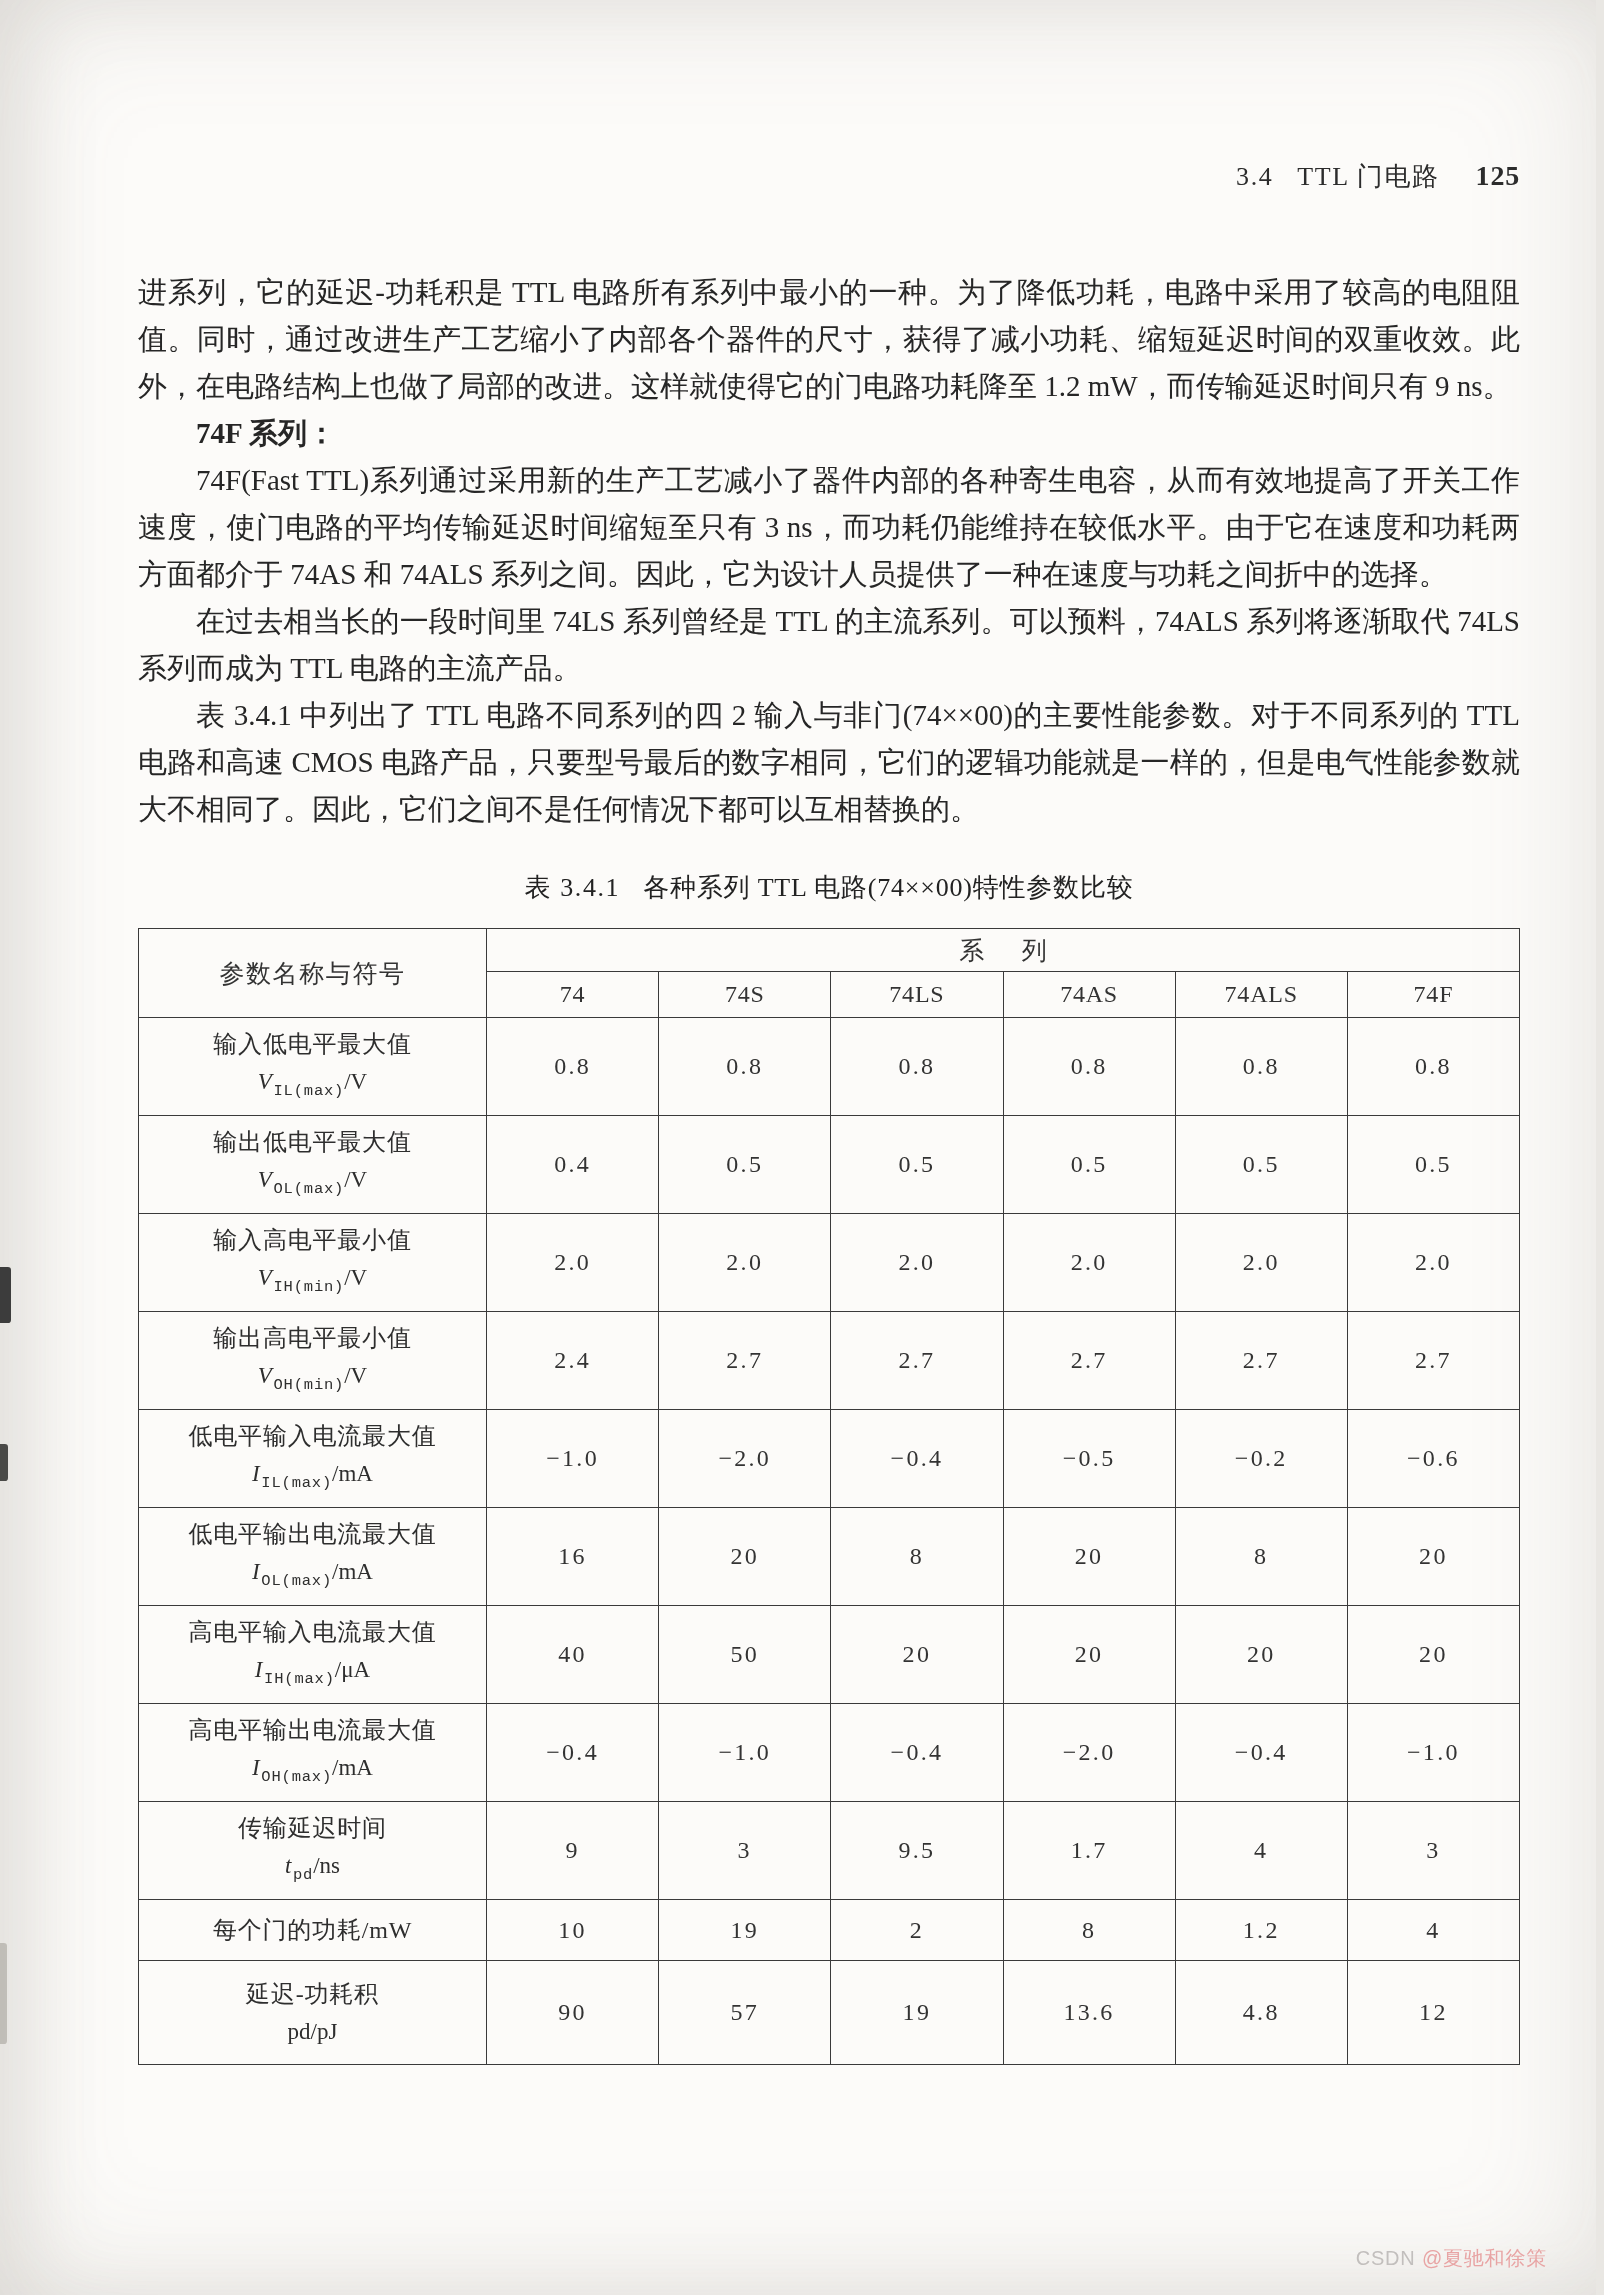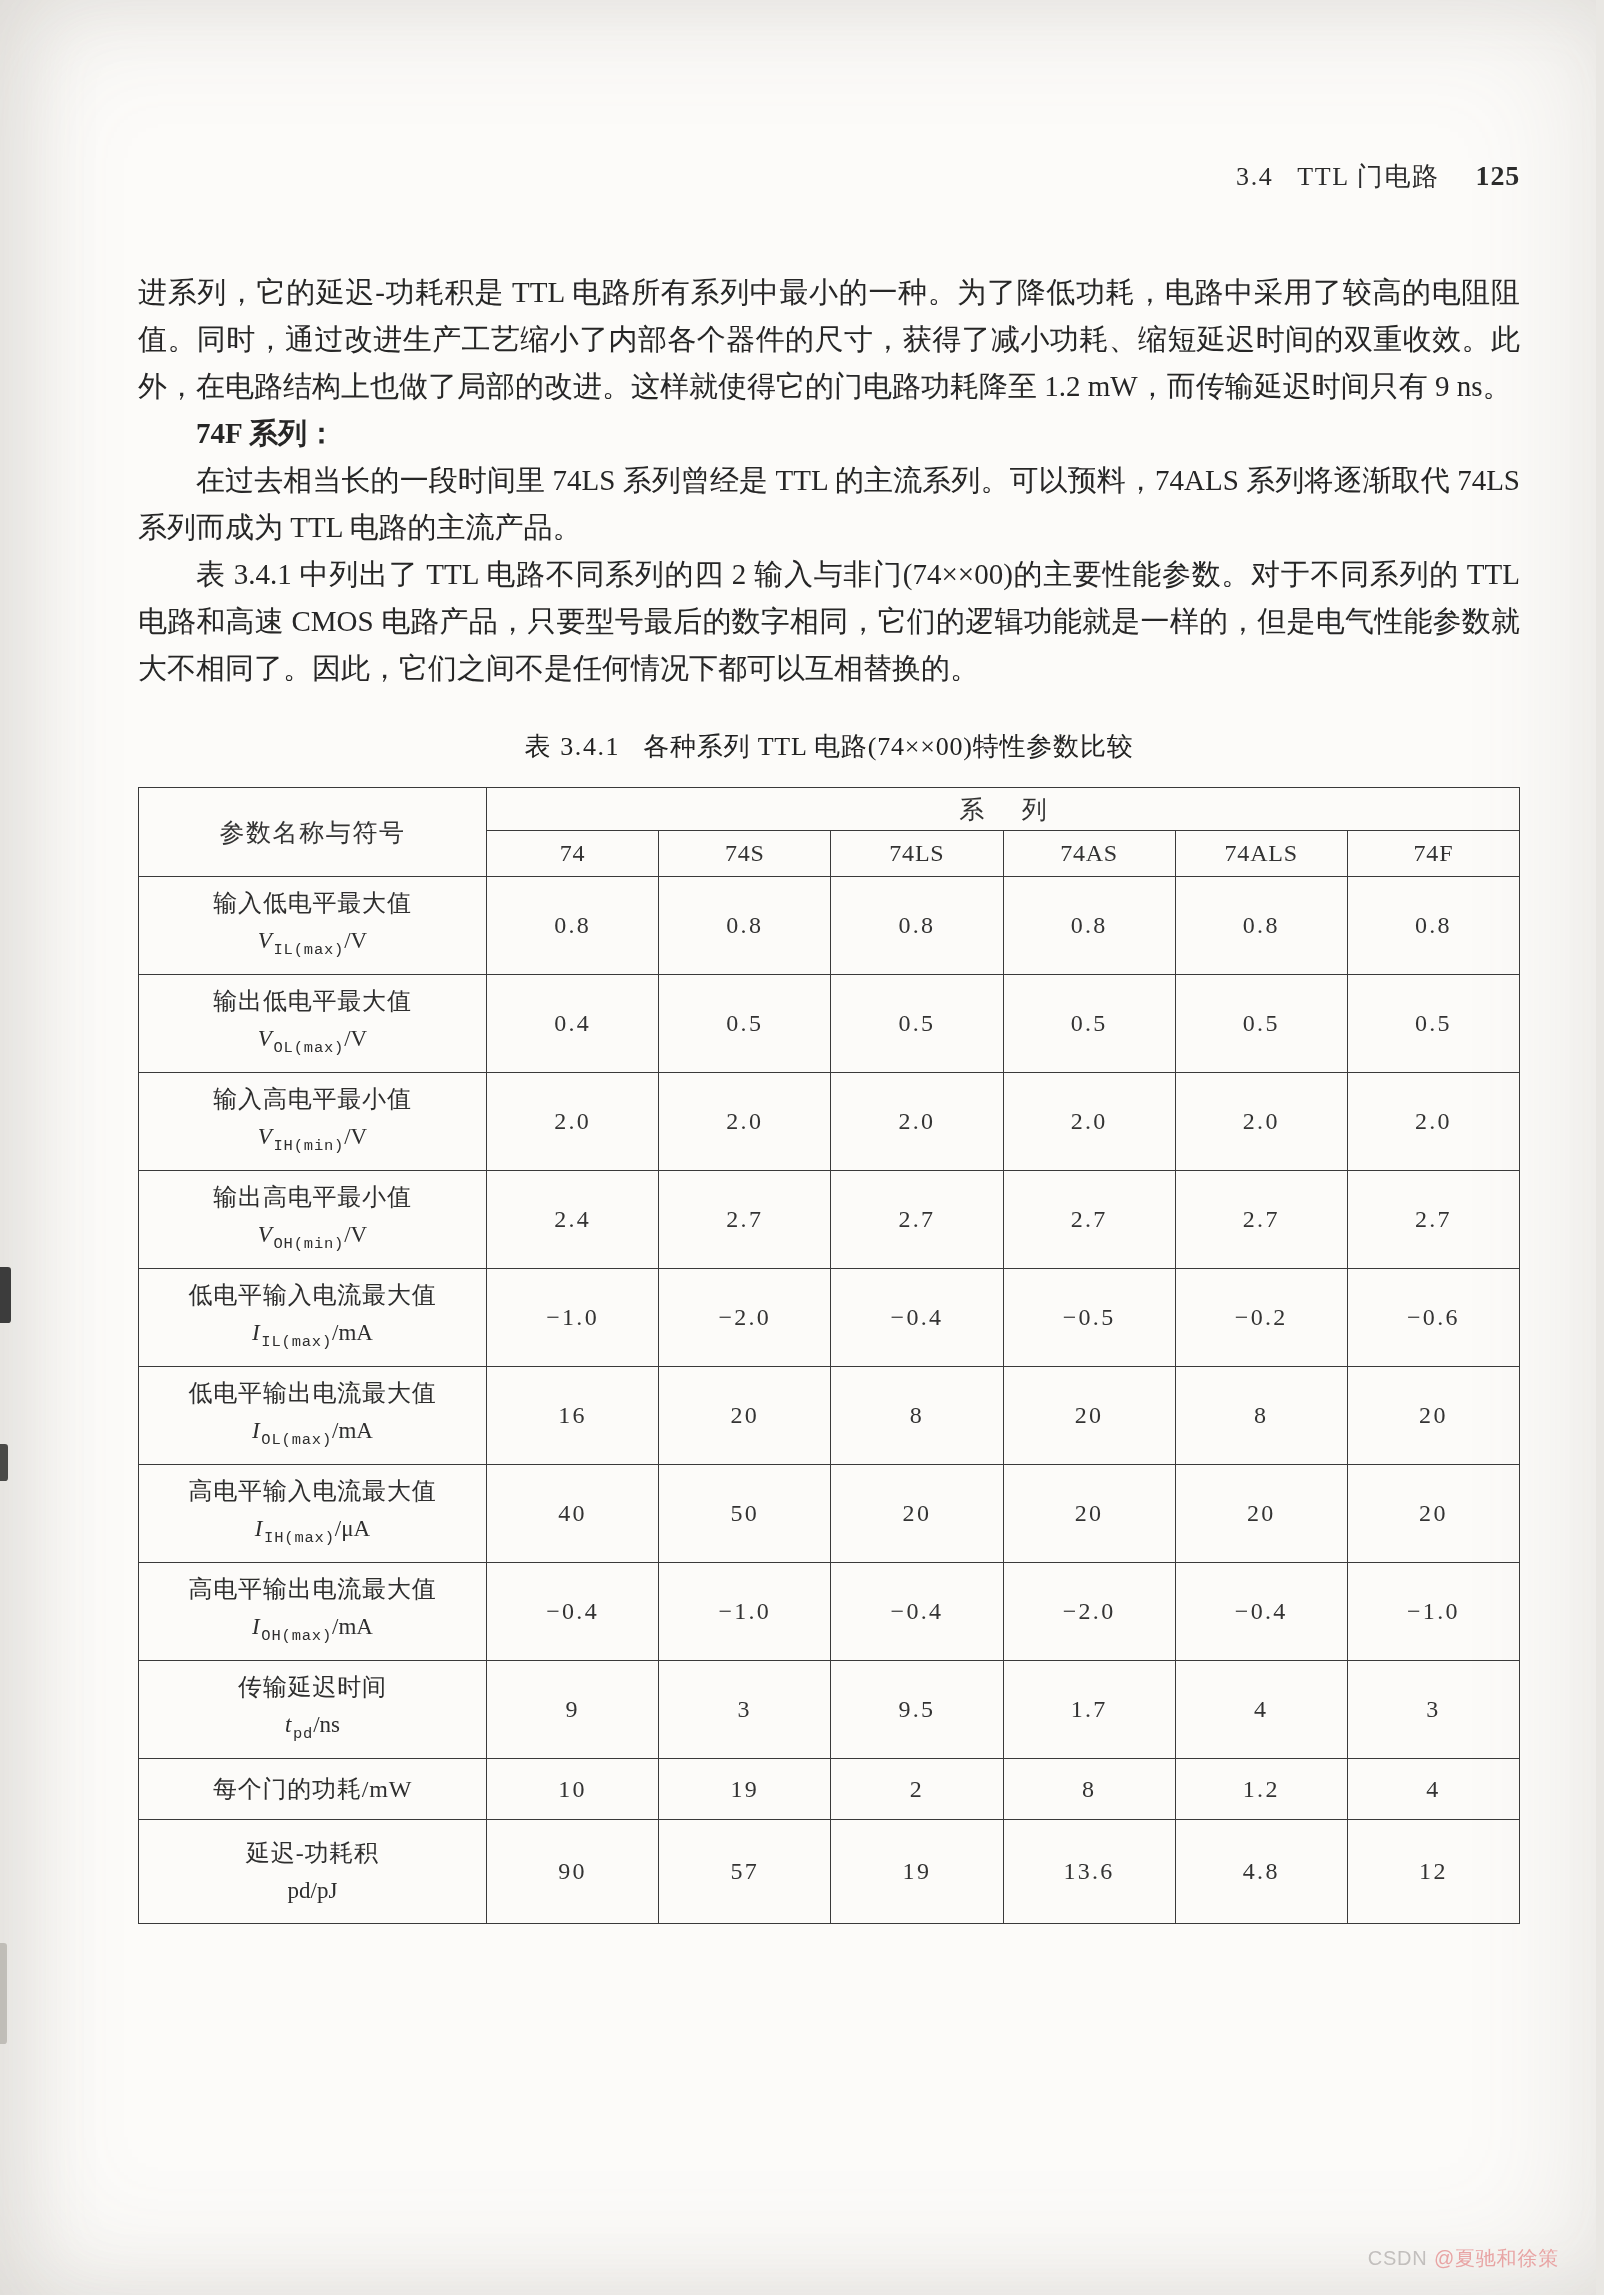--- a/index.html
+++ b/index.html
@@ -103,21 +103,21 @@
   }
   .param-symbol i { font-style: italic; margin-right: 1.6px; }
   .param-symbol sub { font-size: 15.5px; letter-spacing: 0.8px; font-family: Liberation Mono, monospace; }
   td.value-cell {
     font-size: 24px;
     letter-spacing: 2.3px;
     color: #2e2e2e;
   }
   .watermark {
     position: absolute;
-    right: 37px;
+    right: 49px;
     bottom: 23px;
     font-size: 20px;
     font-family: "Liberation Sans", "DejaVu Sans", sans-serif;
     letter-spacing: 0.8px;
   }
   .watermark .wm-brand { color: #c2bfbd; }
   .watermark .wm-user { color: #e8a4a4; }
   .artifact { position: absolute; left: 0; }
   .artifact-1 { top: 1267px; width: 11px; height: 56px; background: #3c3c3c; border-radius: 0 3.1px 3.1px 0; }
   .artifact-2 { top: 1444px; width: 7.8px; height: 37px; background: #4a4a48; border-radius: 0 3.1px 3.1px 0; }
@@ -128,20 +128,21 @@
 
 <div class="page">
 
   <div class="running-header">
     <span>3.4   TTL 门电路</span><span class="pagenum">125</span>
   </div>
 
   <div class="body-text">
     <p class="para">进系列，它的延迟-功耗积是 TTL 电路所有系列中最小的一种。为了降低功耗，电路中采用了较高的电阻阻值。同时，通过改进生产工艺缩小了内部各个器件的尺寸，获得了减小功耗、缩短延迟时间的双重收效。此外，在电路结构上也做了局部的改进。这样就使得它的门电路功耗降至 1.2 mW，而传输延迟时间只有 9 ns。</p>
     <p class="subheading">74F 系列：</p>
+    <p class="para indent">74F(Fast TTL)系列通过采用新的生产工艺减小了器件内部的各种寄生电容，从而有效地提高了开关工作速度，使门电路的平均传输延迟时间缩短至只有 3 ns，而功耗仍能维持在较低水平。由于它在速度和功耗两方面都介于 74AS 和 74ALS 系列之间。因此，它为设计人员提供了一种在速度与功耗之间折中的选择。</p>
     <p class="para indent">在过去相当长的一段时间里 74LS 系列曾经是 TTL 的主流系列。可以预料，74ALS 系列将逐渐取代 74LS 系列而成为 TTL 电路的主流产品。</p>
     <p class="para indent">表 3.4.1 中列出了 TTL 电路不同系列的四 2 输入与非门(74××00)的主要性能参数。对于不同系列的 TTL 电路和高速 CMOS 电路产品，只要型号最后的数字相同，它们的逻辑功能就是一样的，但是电气性能参数就大不相同了。因此，它们之间不是任何情况下都可以互相替换的。</p>
   </div>
 
   <div class="table-caption">
     <span class="cap-num">表 3.4.1</span><span class="cap-text">各种系列 TTL 电路(74××00)特性参数比较</span>
   </div>
 
   <table class="ttl-table">
     <colgroup>

